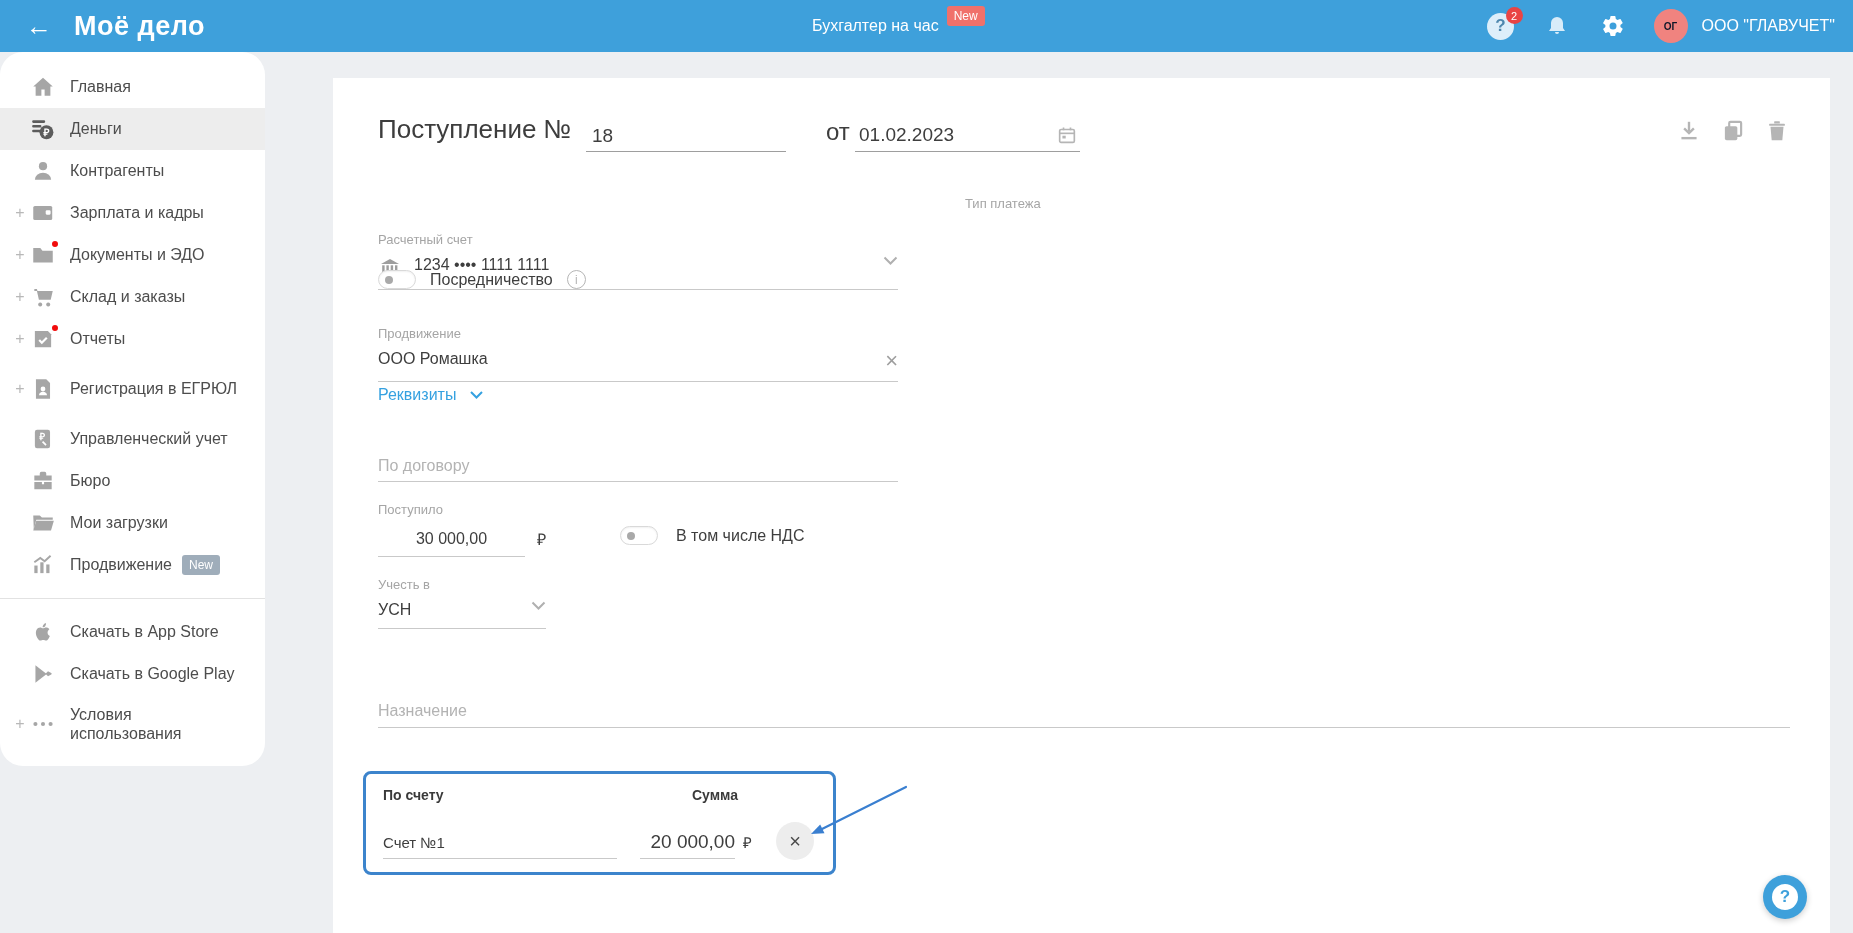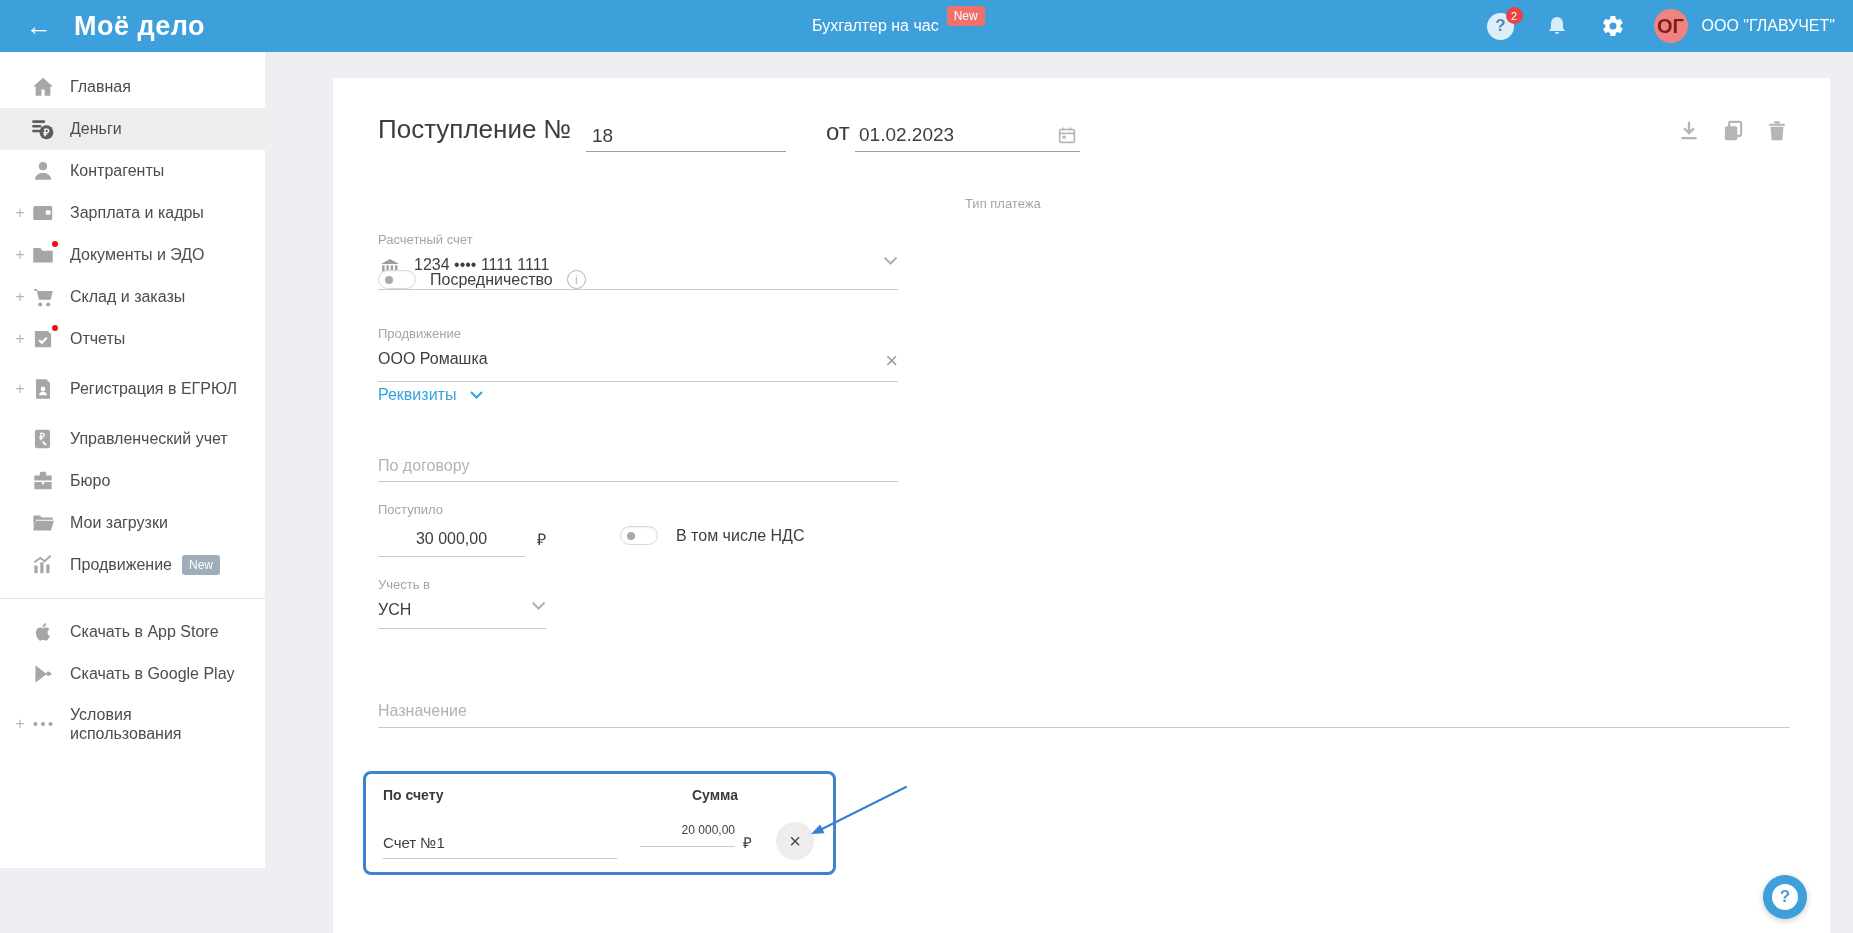--- a/index.html
+++ b/index.html
@@ -10,25 +10,25 @@
   .header { position:absolute; left:0; top:0; width:1853px; height:52px; background:#3ea0db; display:flex; align-items:center; z-index:10; }
   .back-arrow { color:#fff; font-size:26px; margin-left:26px; cursor:pointer; line-height:1; }
   .logo { color:#fff; font-size:27px; font-weight:bold; margin-left:22px; letter-spacing:.5px; }
   .hdr-center { position:absolute; left:812px; top:0; height:52px; display:flex; align-items:center; }
   .hdr-center-link { color:#fff; font-size:16px; }
   .badge-new-red { background:#f0716b; color:#fff; font-size:12px; padding:3px 7px; border-radius:3px; margin-left:8px; position:relative; top:-10px; }
   .hdr-right { position:absolute; right:18px; top:0; height:52px; display:flex; align-items:center; gap:26px; }
   .hdr-ic { position:relative; width:30px; height:30px; display:flex; align-items:center; justify-content:center; cursor:pointer; }
   .help-circle { width:27px; height:27px; border-radius:50%; background:#ddeefa; color:#4e87ae; font-weight:bold; font-size:17px; display:flex; align-items:center; justify-content:center; }
   .notif-badge { position:absolute; top:-4px; right:-7px; min-width:17px; height:17px; border-radius:50%; background:#e94444; color:#fff; font-size:11px; display:flex; align-items:center; justify-content:center; }
-  .avatar { width:34px; height:34px; border-radius:50%; background:#f0837f; color:#7f1d1d; font-size:20px; font-weight:bold; display:flex; align-items:center; justify-content:center; }
+  .avatar { width:34px; height:34px; border-radius:50%; background:#f0837f; color:#0f172a; font-size:10px; font-weight:bold; display:flex; align-items:center; justify-content:center; }
   .company { color:#fff; font-size:16px; margin-left:-12px; }
 
   
-  .sidebar { position:absolute; left:0; top:52px; width:265px; height:816px; background:#fff; padding-top:14px; }
+  .sidebar { position:absolute; left:0; top:52px; width:265px; height:714px; background:#fff; padding-top:14px;border-radius:23px; }
   .sb-item { position:relative; display:flex; align-items:center; height:42px; cursor:pointer; }
   .sb-item.two-line { height:58px; }
   .sb-item.active { background:#ededed; }
   .sb-plus { width:20px; margin-left:10px; color:#b8b8b8; font-size:16px; text-align:center; flex:0 0 20px; }
   .sb-ico { position:relative; width:26px; height:26px; flex:0 0 26px; margin-right:14px; }
   .sb-ico svg { width:26px; height:26px; fill:#a6a6a6; }
   .sb-item.active .sb-ico svg { fill:#5c5c5c; }
   .red-dot { position:absolute; top:-3px; right:-4px; width:10px; height:10px; border-radius:50%; background:#f10c0c; border:2px solid #fff; }
   .sb-lbl { font-size:16px; color:#4d4d4d; line-height:1.2; max-width:172px; }
   .badge-new-gray { background:#9fadba; color:#fff; font-size:12px; padding:3px 7px; border-radius:3px; margin-left:10px; }
@@ -80,21 +80,21 @@
   .vat-row { position:absolute; left:287px; top:448px; display:flex; align-items:center; gap:18px; }
 
   .grp-uchest { position:absolute; left:45px; top:497px; width:168px; }
 
   .inp-purpose { position:absolute; left:45px; top:616px; width:1412px; height:34px; font-size:16px; }
 
   .inv-box { position:absolute; left:30px; top:693px; width:473px; height:104px; border:3px solid #3c84cc; border-radius:8px; background:#fff; }
   .inv-h1 { position:absolute; left:17px; top:13px; font-size:14px; font-weight:bold; color:#3a3a3a; }
   .inv-h2 { position:absolute; left:274px; top:13px; width:98px; text-align:right; font-size:14px; font-weight:bold; color:#3a3a3a; }
   .inv-name { position:absolute; left:17px; top:52px; width:234px; height:33px; font-size:15px; }
-  .inv-amt { position:absolute; left:274px; top:40px; width:95px; height:33px; font-size:12px; text-align:right; }
+  .inv-amt { position:absolute; left:274px; top:52px; width:95px; height:33px; font-size:19px; text-align:right; }
   .inv-rub { position:absolute; left:377px; top:58px; font-size:15px; color:#3e3e3e; }
   .inv-del { position:absolute; left:410px; top:48px; width:38px; height:38px; border-radius:50%; background:#ededed; border:none; color:#4a4a4a; font-size:20px; cursor:pointer; display:flex; align-items:center; justify-content:center; }
   .arrow-svg { position:absolute; left:470px; top:700px; }
 
   .fab { position:absolute; left:1763px; top:875px; width:44px; height:44px; border-radius:50%; background:#3ea0db; display:flex; align-items:center; justify-content:center; cursor:pointer; box-shadow:0 2px 6px rgba(0,0,0,.2); z-index:20; }
   .fab-inner { width:26px; height:26px; border-radius:50%; background:#fff; color:#3ea0db; font-size:17px; font-weight:bold; display:flex; align-items:center; justify-content:center; }
 </style>
 </head>
 <body>
 

